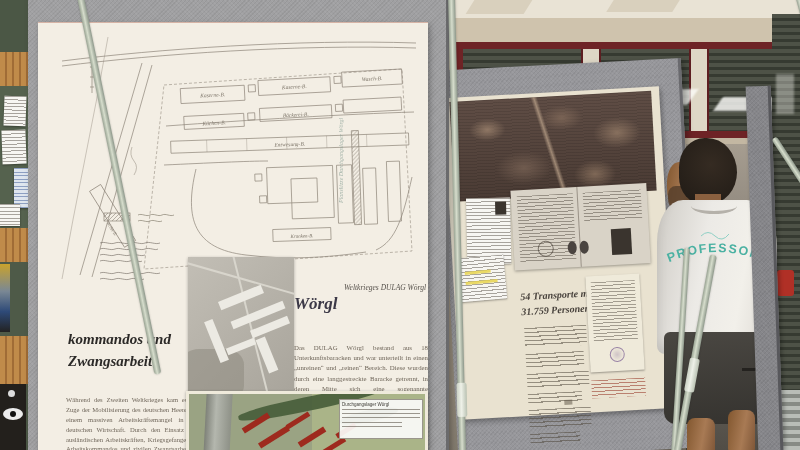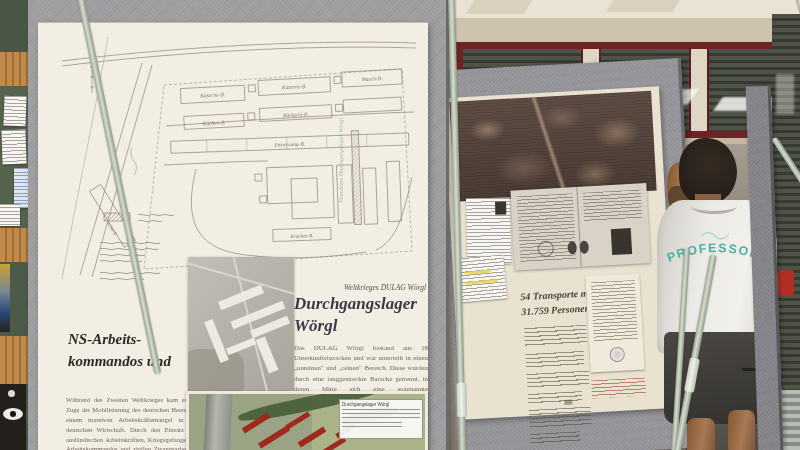--- a/index.html
+++ b/index.html
@@ -214,39 +214,38 @@
          <path d="M44,34 v30 M42,38 h4 M42,48 h4 M42,58 h4"></path>
          <path d="M84,118 q-3,8 2,14 q5,6 0,14" stroke-opacity=".7"></path>
        </g>
      </svg>
 
      <div class="a" style="left:300px;top:180px;width:150px;font-size:6px;font-style:italic;color:#8aa096;opacity:.75;transform:rotate(-90deg);transform-origin:0 0;">Planskizze Durchgangslager Wörgl</div>
 
      <div class="a" style="left:240px;top:260px;width:148px;text-align:right;font-size:7.5px;font-style:italic;color:#55504a;">Weltkrieges DULAG Wörgl</div>
 
      <div class="a serifT" style="left:30px;top:306px;width:140px;font-size:15px;line-height:1.45;color:#2c2a28;">
-        <span style="display:block">NS-Arbeits-</span>
         <span style="display:block">kommandos und</span>
+        <span style="display:block">Zwangsarbeit</span>
      </div>
      <div class="a bodyT" style="left:28px;top:372px;width:132px;font-size:6.6px;line-height:1.5;">Während des Zweiten Weltkrieges kam es im Zuge der Mobilisierung des deutschen Heeres zu einem massiven Arbeitskräftemangel in der deutschen Wirtschaft. Durch den Einsatz von ausländischen Arbeitskräften, Kriegsgefangenen-Arbeitskommandos und zivilen Zwangsarbeitern wurde versucht,</div>
 
      <div class="a" style="left:150px;top:234px;width:106px;height:140px;background:linear-gradient(135deg,#c2beb5,#a8a49b);box-shadow:0 1px 3px rgba(0,0,0,.3);overflow:hidden;">
         <div class="a" style="left:-10px;top:24px;width:150px;height:2px;background:#d8d5cc;transform:rotate(16deg);"></div>
         <div class="a" style="left:62px;top:-10px;width:2px;height:160px;background:#d8d5cc;transform:rotate(-14deg);"></div>
         <div class="a" style="left:-8px;top:92px;width:64px;height:52px;background:#8e8a80;opacity:.55;border-radius:30%;"></div>
         <div class="a" style="left:30px;top:36px;width:46px;height:9px;background:#eceae3;transform:rotate(-22deg);"></div>
         <div class="a" style="left:42px;top:54px;width:56px;height:8px;background:#eceae3;transform:rotate(-22deg);"></div>
         <div class="a" style="left:24px;top:62px;width:9px;height:44px;background:#eceae3;transform:rotate(-22deg);"></div>
         <div class="a" style="left:62px;top:66px;width:40px;height:8px;background:#eceae3;transform:rotate(-22deg);"></div>
         <div class="a" style="left:74px;top:80px;width:10px;height:36px;background:#eceae3;transform:rotate(-22deg);"></div>
         <div class="a" style="left:38px;top:86px;width:30px;height:7px;background:#eceae3;transform:rotate(-22deg);"></div>
      </div>
 
      <div class="a serifT" style="left:256px;top:270px;width:136px;font-size:17px;line-height:1.3;color:#3c3947;">
-        <span style="display:block">Durchgangslager</span>
         <span style="display:block">Wörgl</span>
      </div>
      <div class="a bodyT" style="left:256px;top:320px;width:134px;font-size:6.8px;line-height:1.5;">Das DULAG Wörgl bestand aus 18 Unterkunftsbaracken und war unterteilt in einen „unreinen“ und „reinen“ Bereich. Diese wurden durch eine langgestreckte Baracke getrennt, in deren Mitte sich eine sogenannte „Entwesungsanlage“ mit Desinfektion befand.</div>
 
      <div class="a" style="left:148px;top:368px;width:242px;height:62px;border:3px solid #efeadb;box-sizing:border-box;background:linear-gradient(90deg,#9aa383 0 52%,#aab488 52% 100%);overflow:hidden;box-shadow:0 1px 3px rgba(0,0,0,.3);">
         <div class="a" style="left:16px;top:-4px;width:26px;height:70px;background:linear-gradient(90deg,#7e8178,#b4b7ae 40%,#8e9187);transform:rotate(3deg);"></div>
         <div class="a" style="left:48px;top:2px;width:150px;height:14px;background:#465c38;border-radius:40% 60% 50% 50%;transform:rotate(-12deg);opacity:.9;"></div>
         <div class="a" style="left:150px;top:16px;width:60px;height:12px;background:#3f5432;border-radius:50%;transform:rotate(-12deg);opacity:.85;"></div>
         <div class="a" style="left:52px;top:26px;width:30px;height:6px;background:#9e2a1e;transform:rotate(-32deg);"></div>
         <div class="a" style="left:68px;top:40px;width:34px;height:6px;background:#9e2a1e;transform:rotate(-32deg);"></div>

